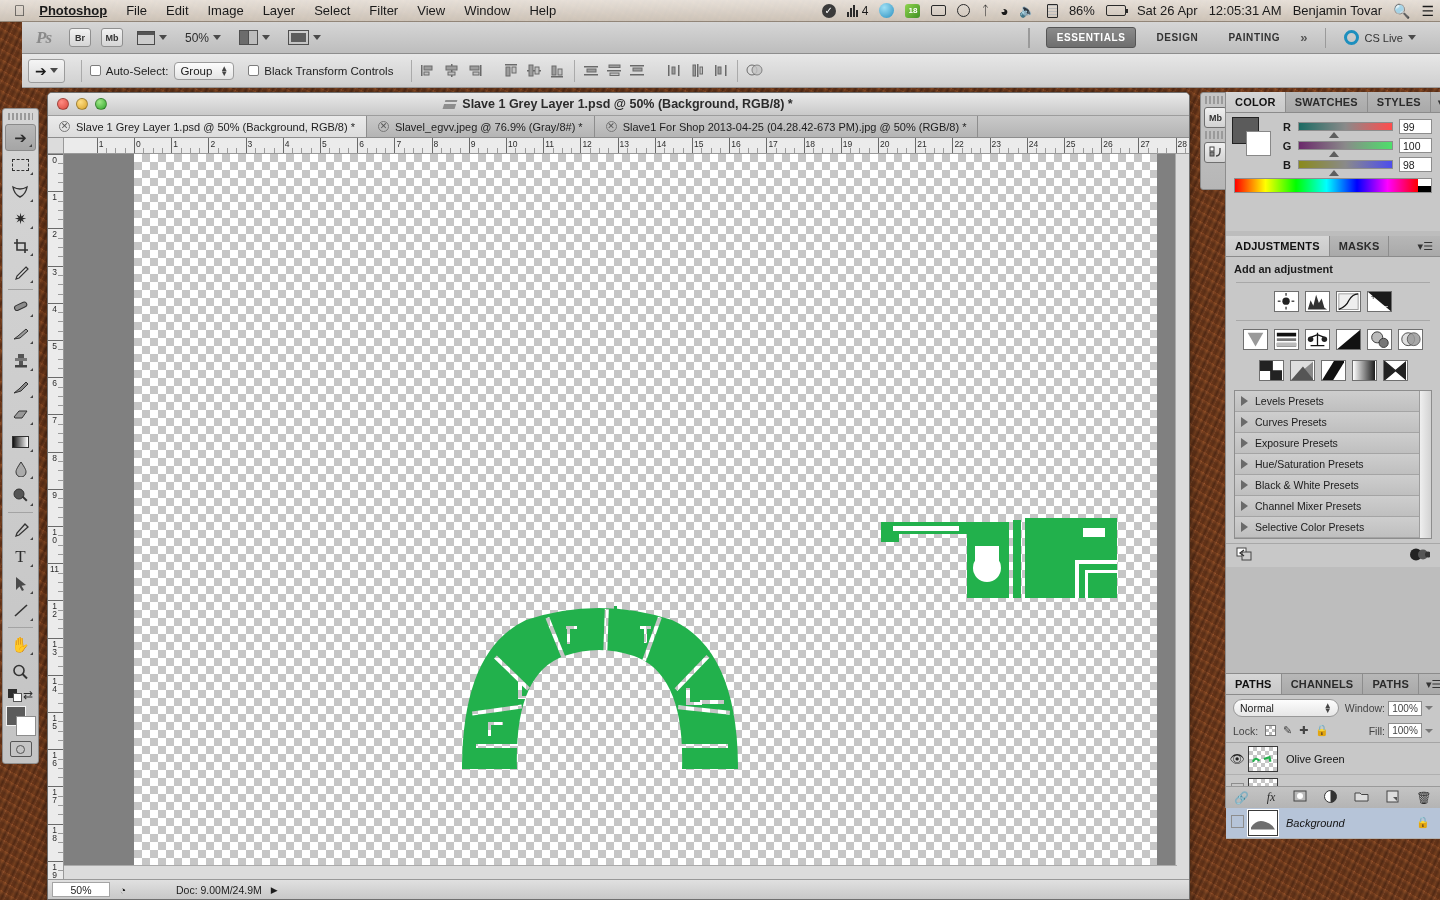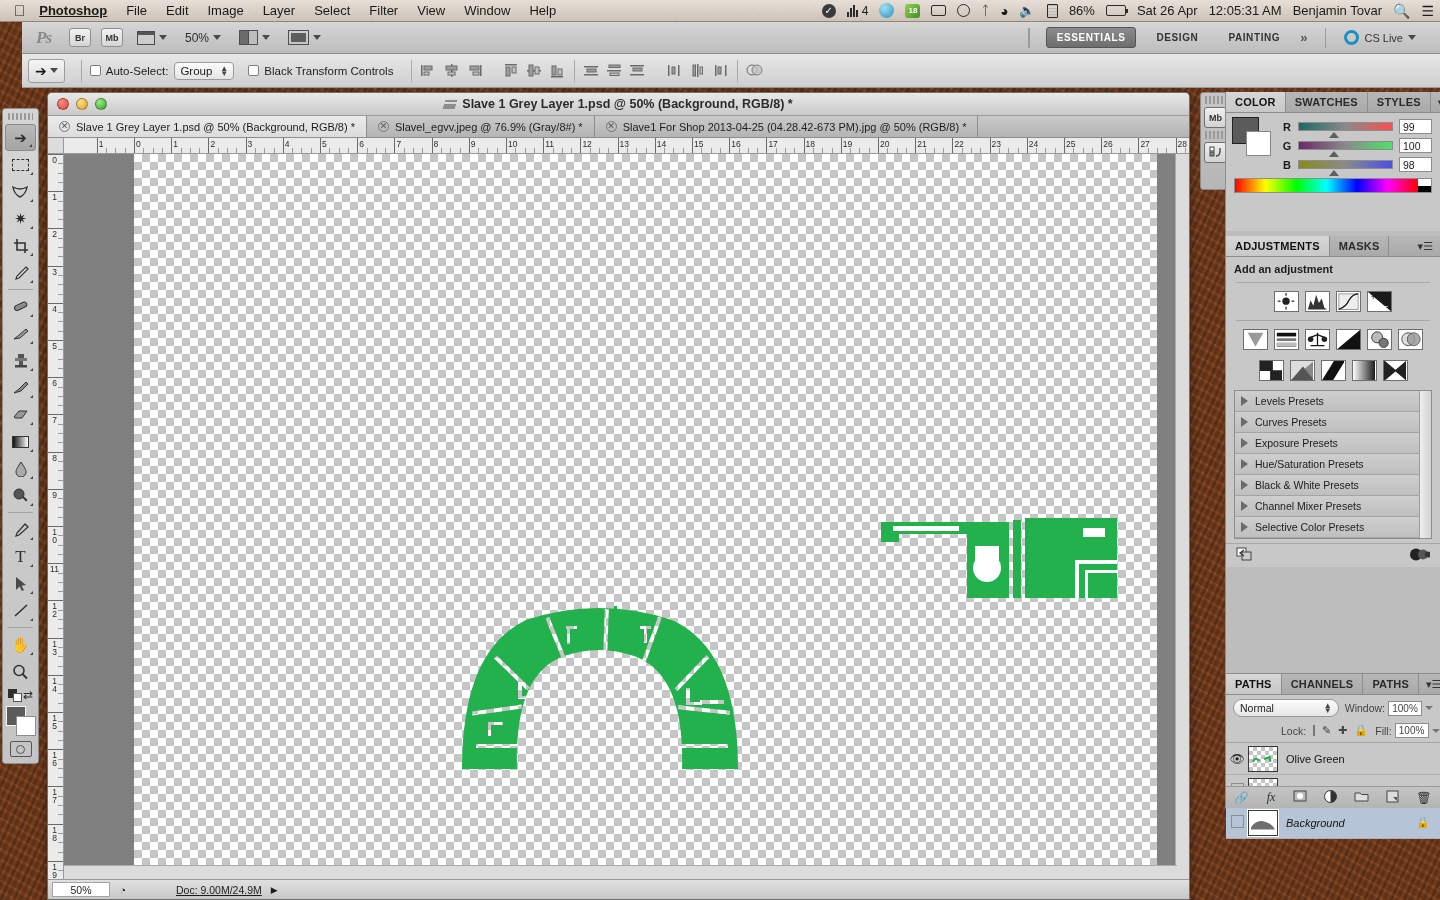--- a/index.html
+++ b/index.html
@@ -141,21 +141,21 @@
     background-image:
       linear-gradient(45deg,#c6c6c6 25%, transparent 25%, transparent 75%, #c6c6c6 75%),
       linear-gradient(45deg,#c6c6c6 25%, #ffffff 25%, #ffffff 75%, #c6c6c6 75%);
     background-size:16px 16px; background-position:0 0, 8px 8px; }
   #statusbar { position:absolute; bottom:0; left:0; width:1143px; height:20px;
                background:linear-gradient(to bottom,#e0e0e0,#c8c8c8); border-top:1px solid #999;
                display:flex; align-items:center; font-size:10.5px; color:#1d1d1d; }
   .sb-zoom { width:58px; text-align:center; background:#fff; border:1px solid #a5a5a5;
              margin-left:4px; height:15px; line-height:14px; }
   .sb-sep { width:26px; text-align:center; }
-  .sb-doc { padding-left:40px;text-decoration:underline; }
+  .sb-doc { padding-left:40px; }
   .sb-tri { margin-left:9px; font-size:9px; }
   .scrollV { position:absolute; right:0; top:61px; width:14px; height:747px;
              background:#dcdcdc; border-left:1px solid #aaa; }
   .scrollH { position:absolute; left:16px; bottom:20px; width:1113px; height:14px;
              background:#dcdcdc; border-top:1px solid #aaa; }
 
   
   .art { position:absolute; }
   #artArch { left:320px; top:450px; width:290px; height:165px; }
   #artGun  { left:745px; top:358px; width:240px; height:88px; }
@@ -239,21 +239,21 @@
              background:linear-gradient(to right,#efefef,#d2d2d2); border-left:1px solid #9d9d9d; }
   .adjfooter { display:flex; align-items:center; justify-content:space-between; padding:3px 10px;
                border-top:1px solid #a8a8a8; margin-top:4px; }
 
   
   #layersPanel { position:absolute; left:0; right:0; bottom:0; top:581px; background:#c8c8c8;
                  border-top:1px solid #8b8b8b; }
   .lrow1 { display:flex; align-items:center; gap:6px; padding:4px 7px; }
   .blendsel { flex:1; display:flex; align-items:center; padding:2px 6px; font-size:10.5px;
               background:linear-gradient(to bottom,#fdfdfd,#e6e6e6); border:1px solid #999; border-radius:9px; }
-  .lrow2 { display:flex; align-items:center; gap:7px; padding:2px 7px 4px 7px; font-size:10.5px; color:#444;margin-left:48px;}
+  .lrow2 { display:flex; align-items:center; gap:7px; padding:2px 7px 4px 7px; font-size:10.5px; color:#444;}
   .opwrap { display:flex; align-items:center; gap:3px; font-size:10.5px; color:#444; }
   .opbox { width:34px;height:15px;background:#fff;border:1px solid #8d8d8d; font-size:10px;
            line-height:14px; text-align:center; }
   .minicaret { width:0;height:0;border-left:4px solid transparent;border-right:4px solid transparent;
                border-top:4px solid #777; }
   .layerList { border-top:1px solid #a5a5a5; }
   .layerItem { height:32px; display:flex; align-items:center; border-bottom:1px solid #b0b0b0;
                background:#c8c8c8; }
   .layerItem.selected { background:#b6c4d8; }
   .eyecell { width:22px; text-align:center; font-size:12px; color:#222; }

